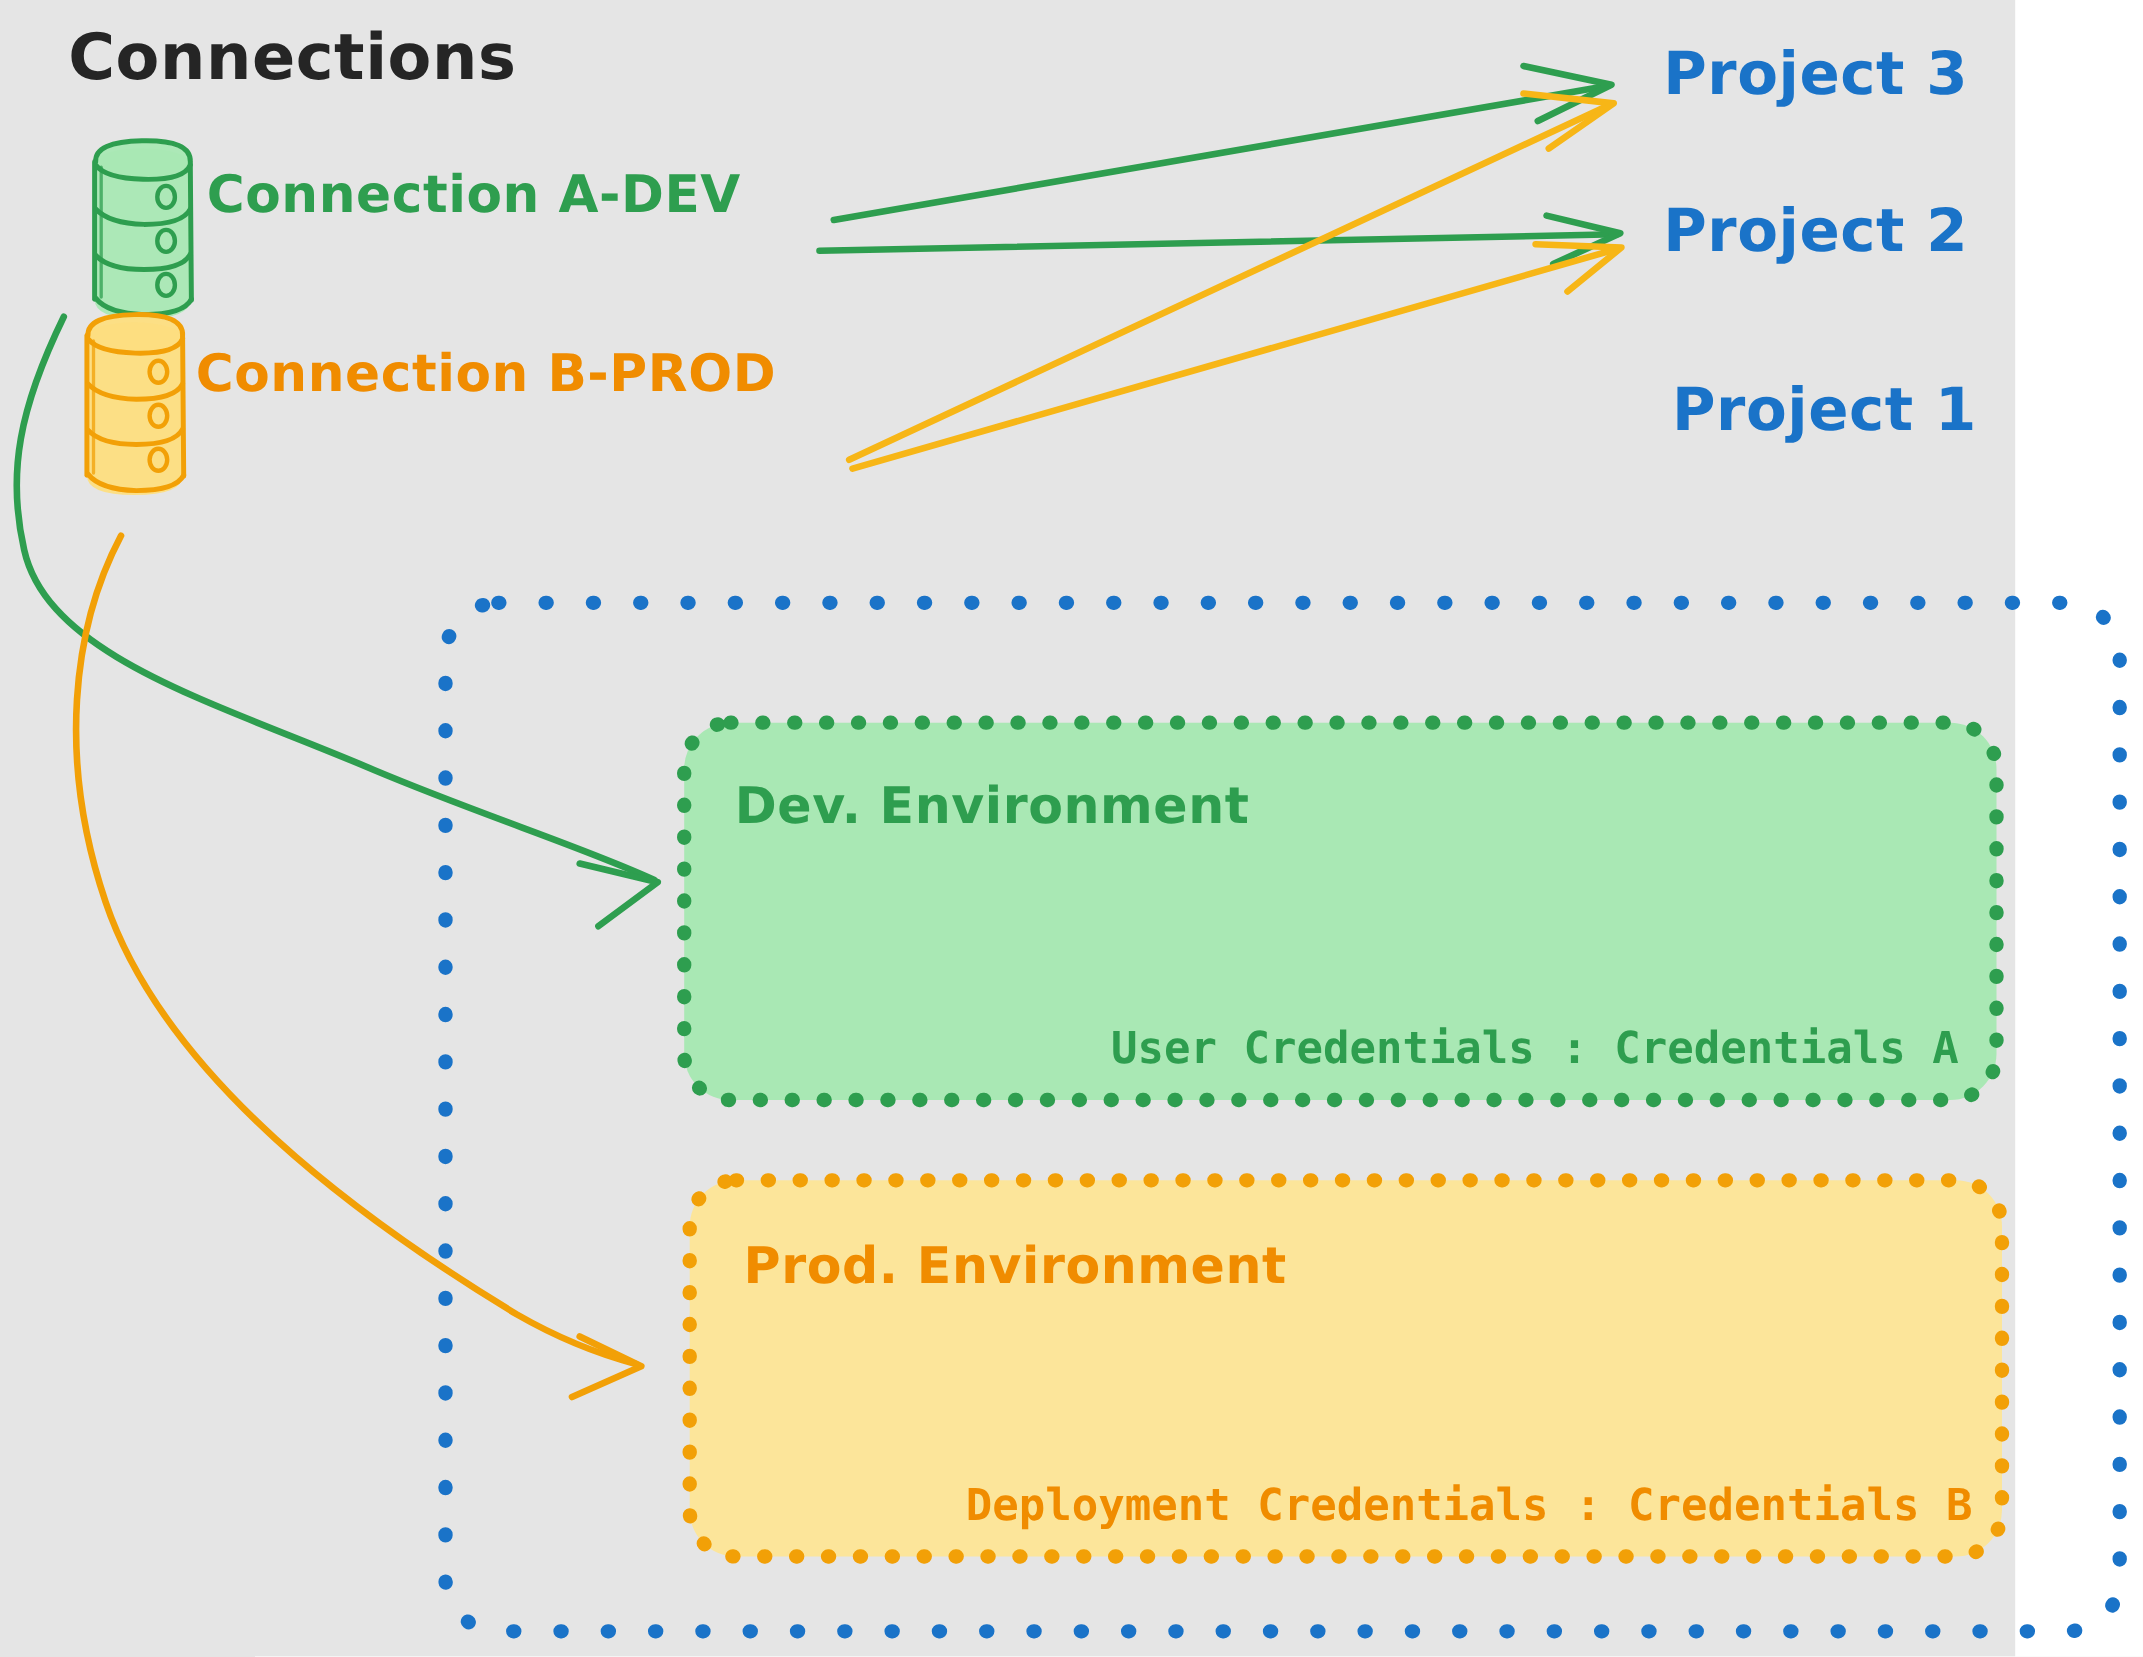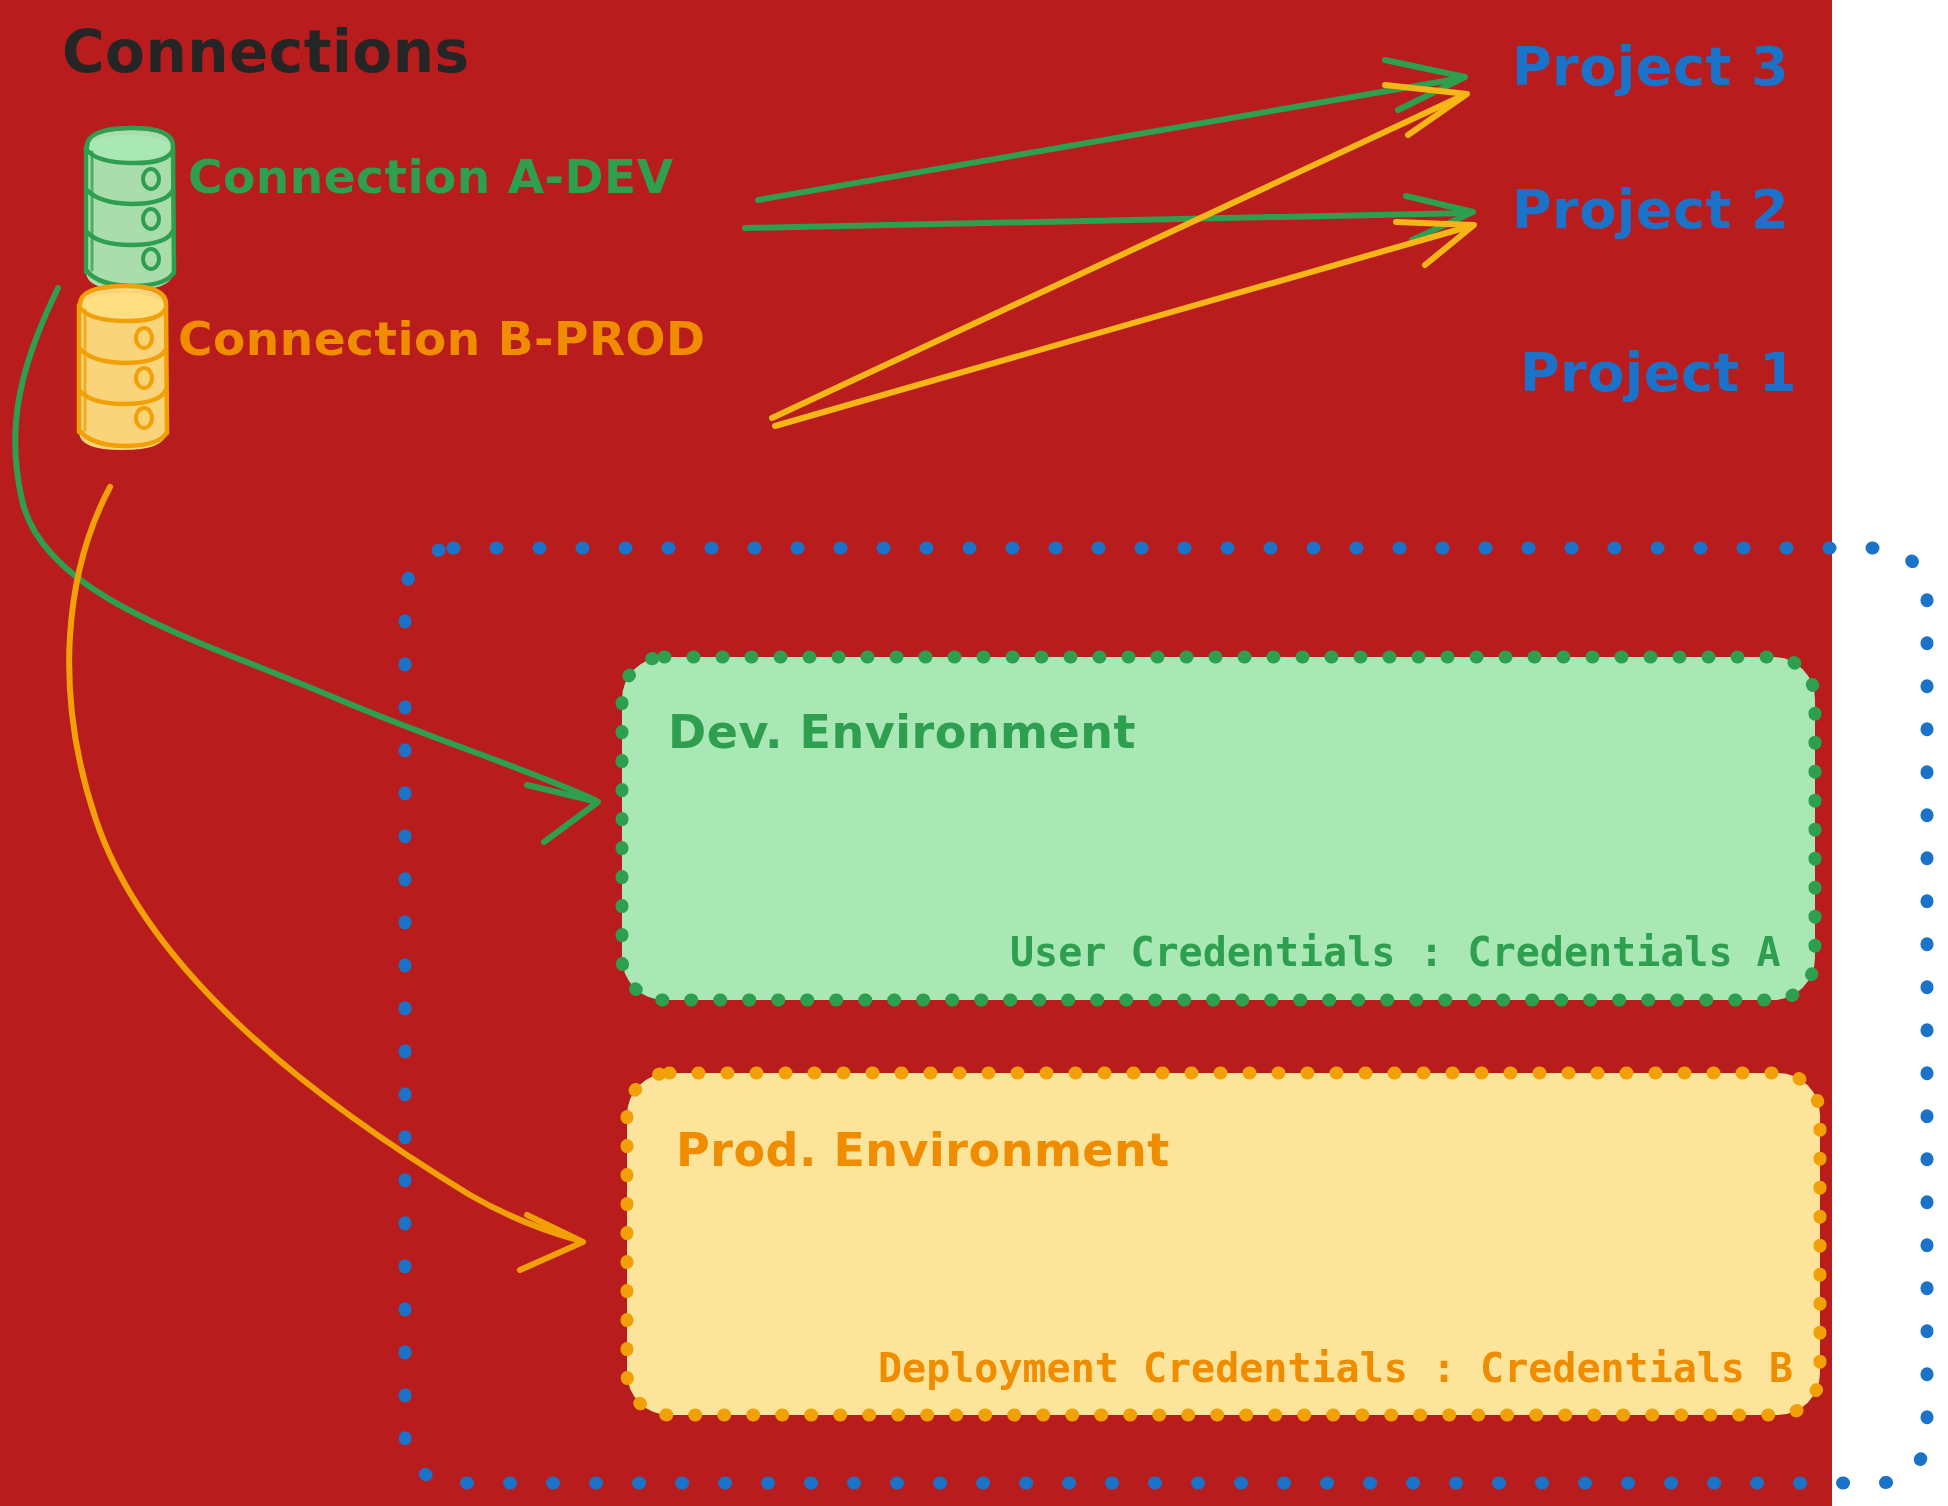--- a/index.html
+++ b/index.html
@@ -1,19 +1,19 @@
 <!DOCTYPE html>
 <html><head>
 <meta charset="utf-8">
 <title>Connections Diagram</title>
 <style>
   html,body{margin:0;padding:0;background:#ffffff;}
   body{width:1948px;height:1506px;overflow:hidden;
        font-family:"DejaVu Sans",sans-serif;}
-  #stage{position:relative;width:1832px;height:1506px;background:#b91c1c;}
+  #stage{position:relative;width:1832px;height:1506px;background:#e5e5e5;}
   svg.layer{position:absolute;left:0;top:0;width:1948px;height:1506px;}
   .hand{font-family:"DejaVu Sans",sans-serif;font-weight:700;
         letter-spacing:0.5px;}
   .mono{font-family:"DejaVu Sans Mono","Liberation Mono",monospace;
         font-weight:700;}
   text{dominant-baseline:auto;}
 </style>
 </head>
 <body>
 

